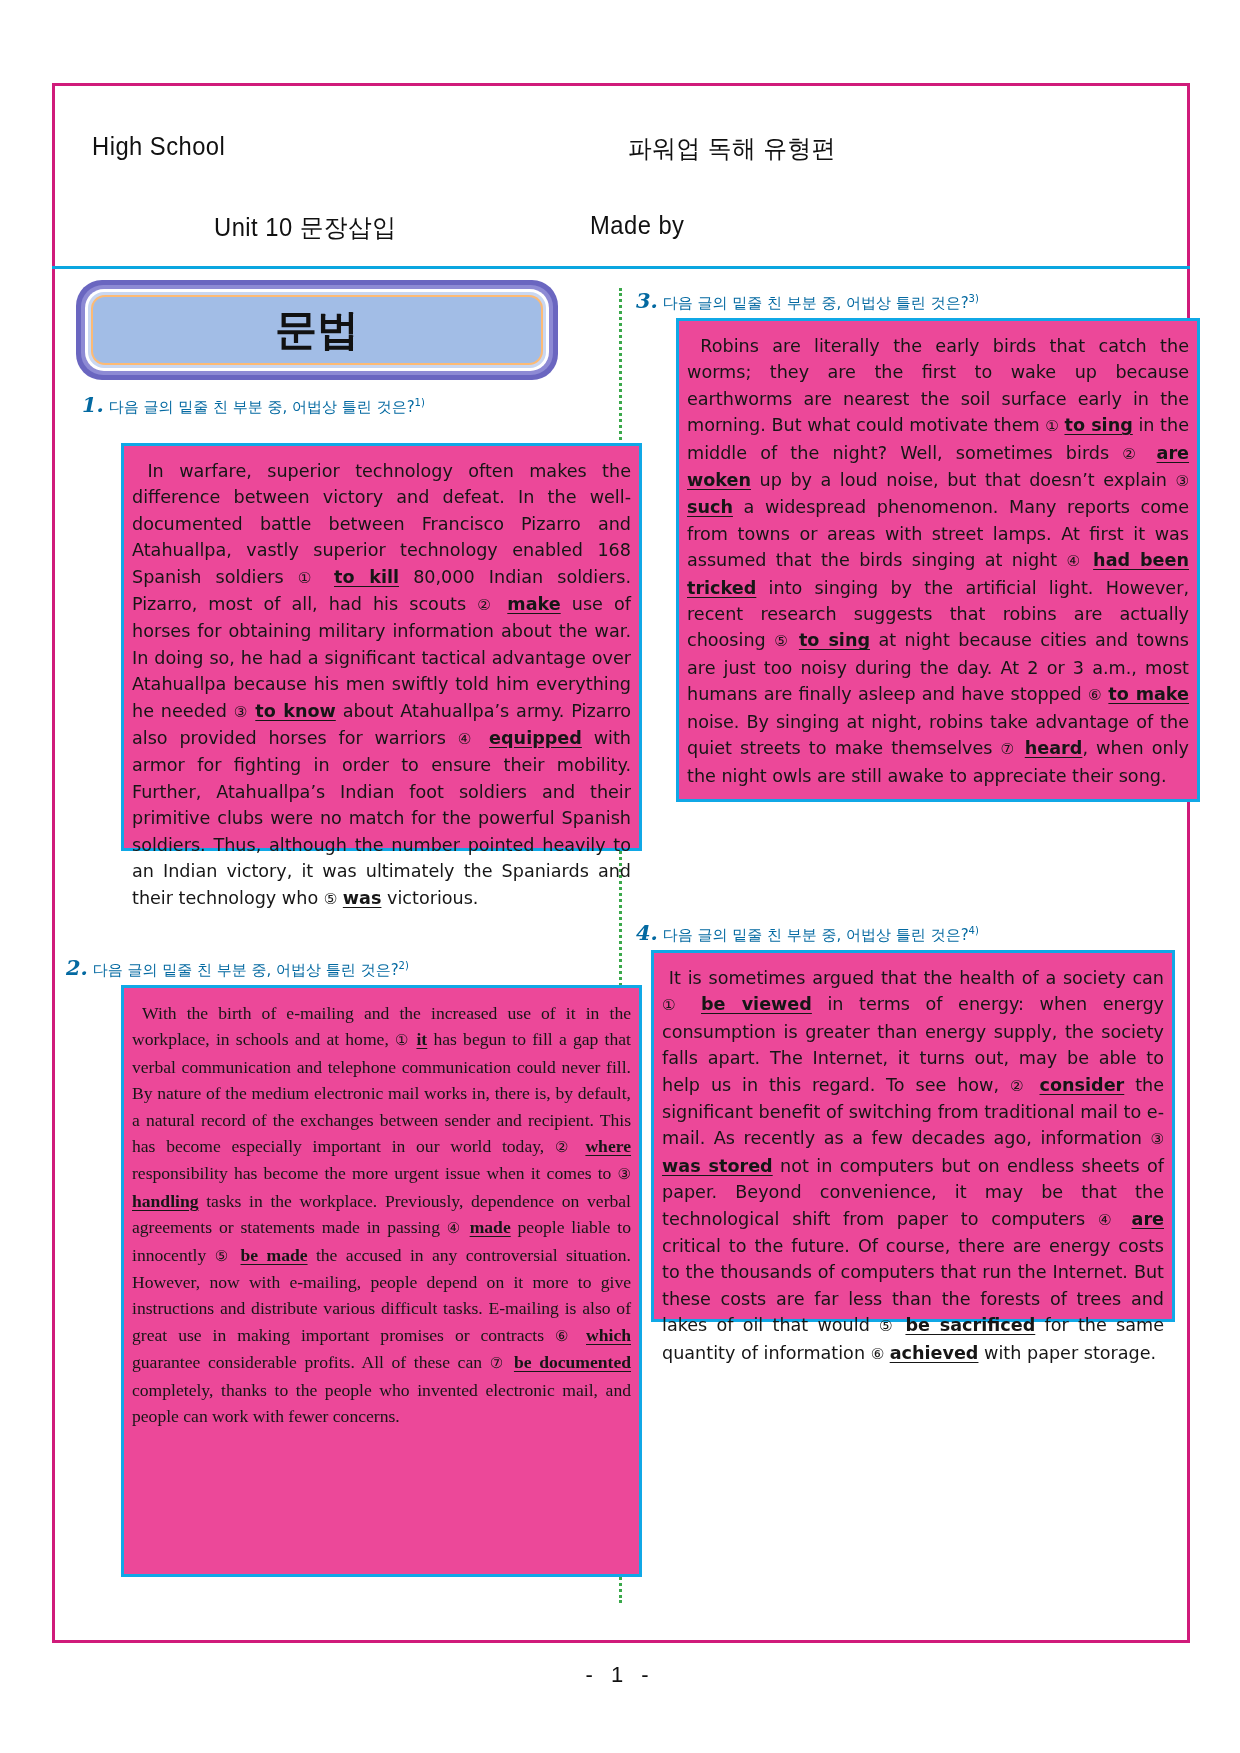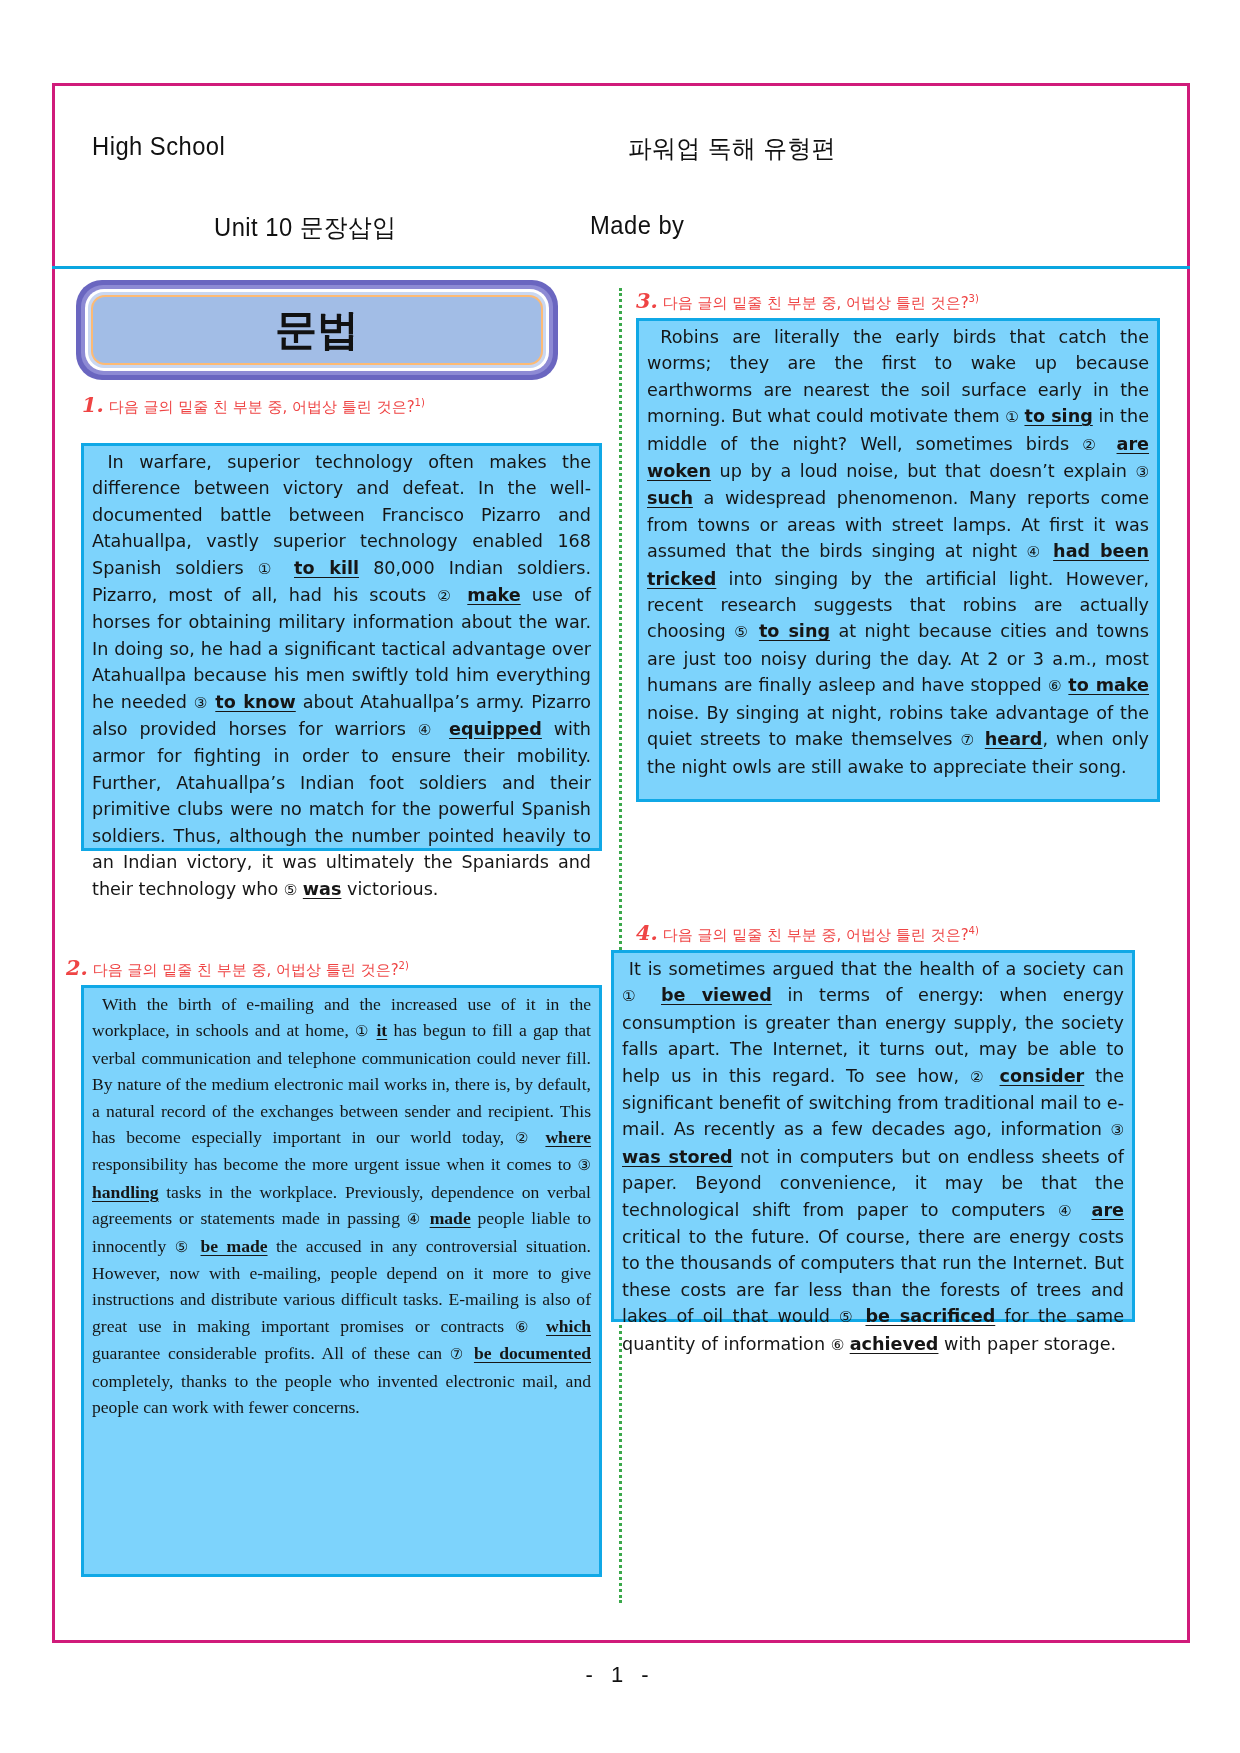--- a/index.html
+++ b/index.html
@@ -36,33 +36,33 @@
     .title-box .l3 { width: 100%; height: 100%; border-radius: 19px; background: #ffffff; padding: 3px; }
     .title-box .l4 { width: 100%; height: 100%; border-radius: 16px; background: #c9d7f1; padding: 3px; }
     .title-box .l5 { width: 100%; height: 100%; border-radius: 14px; background: #fdba74; padding: 2px; }
     .title-box .l6 {
       width: 100%; height: 100%; border-radius: 12px; background: #a2bde6;
       display: flex; align-items: center; justify-content: center;
       font-family: "DejaVu Sans", sans-serif; font-weight: bold; font-size: 42px; color: #111;
     }
 
     .q-title {
-      position: absolute; font-family: "DejaVu Sans", sans-serif; font-size: 15px; color: #ef4444;
+      position: absolute; font-family: "DejaVu Sans", sans-serif; font-size: 15px; color: #0369a1;
       white-space: nowrap;
     }
     .q-title .num {
       font-family: "DejaVu Serif", serif; font-weight: bold; font-style: italic; font-size: 21px;
     }
     .q-title sup { font-size: 10px; vertical-align: super; }
 
     .passage {
-      position: absolute; border: 3px solid #10a8e6; background: #7dd3fc;
-      padding: 3px 8px 6px 8px;
+      position: absolute; border: 3px solid #10a8e6; background: #ec4899;
+      padding: 12px 8px 6px 8px;
       font-family: "DejaVu Sans", sans-serif; font-size: 17.6px; line-height: 26.4px;
-      text-align: justify; color: #161616;
+      text-align: justify; color: #161616; margin-left: 40px;
     }
     .passage .u { font-weight: bold; text-decoration: underline; text-underline-offset: 3px; }
     .passage .c { font-size: 15px; }
 
     #q1-title { left: 82px; top: 392px; }
     #q1-box { left: 81px; top: 443px; width: 521px; height: 408px; }
     #q2-title { left: 66px; top: 955px; }
     #q2-box { left: 81px; top: 985px; width: 521px; height: 592px; font-family: Liberation Serif, serif; }
     #q3-title { left: 636px; top: 288px; }
     #q3-box { left: 636px; top: 318px; width: 524px; height: 484px; }

